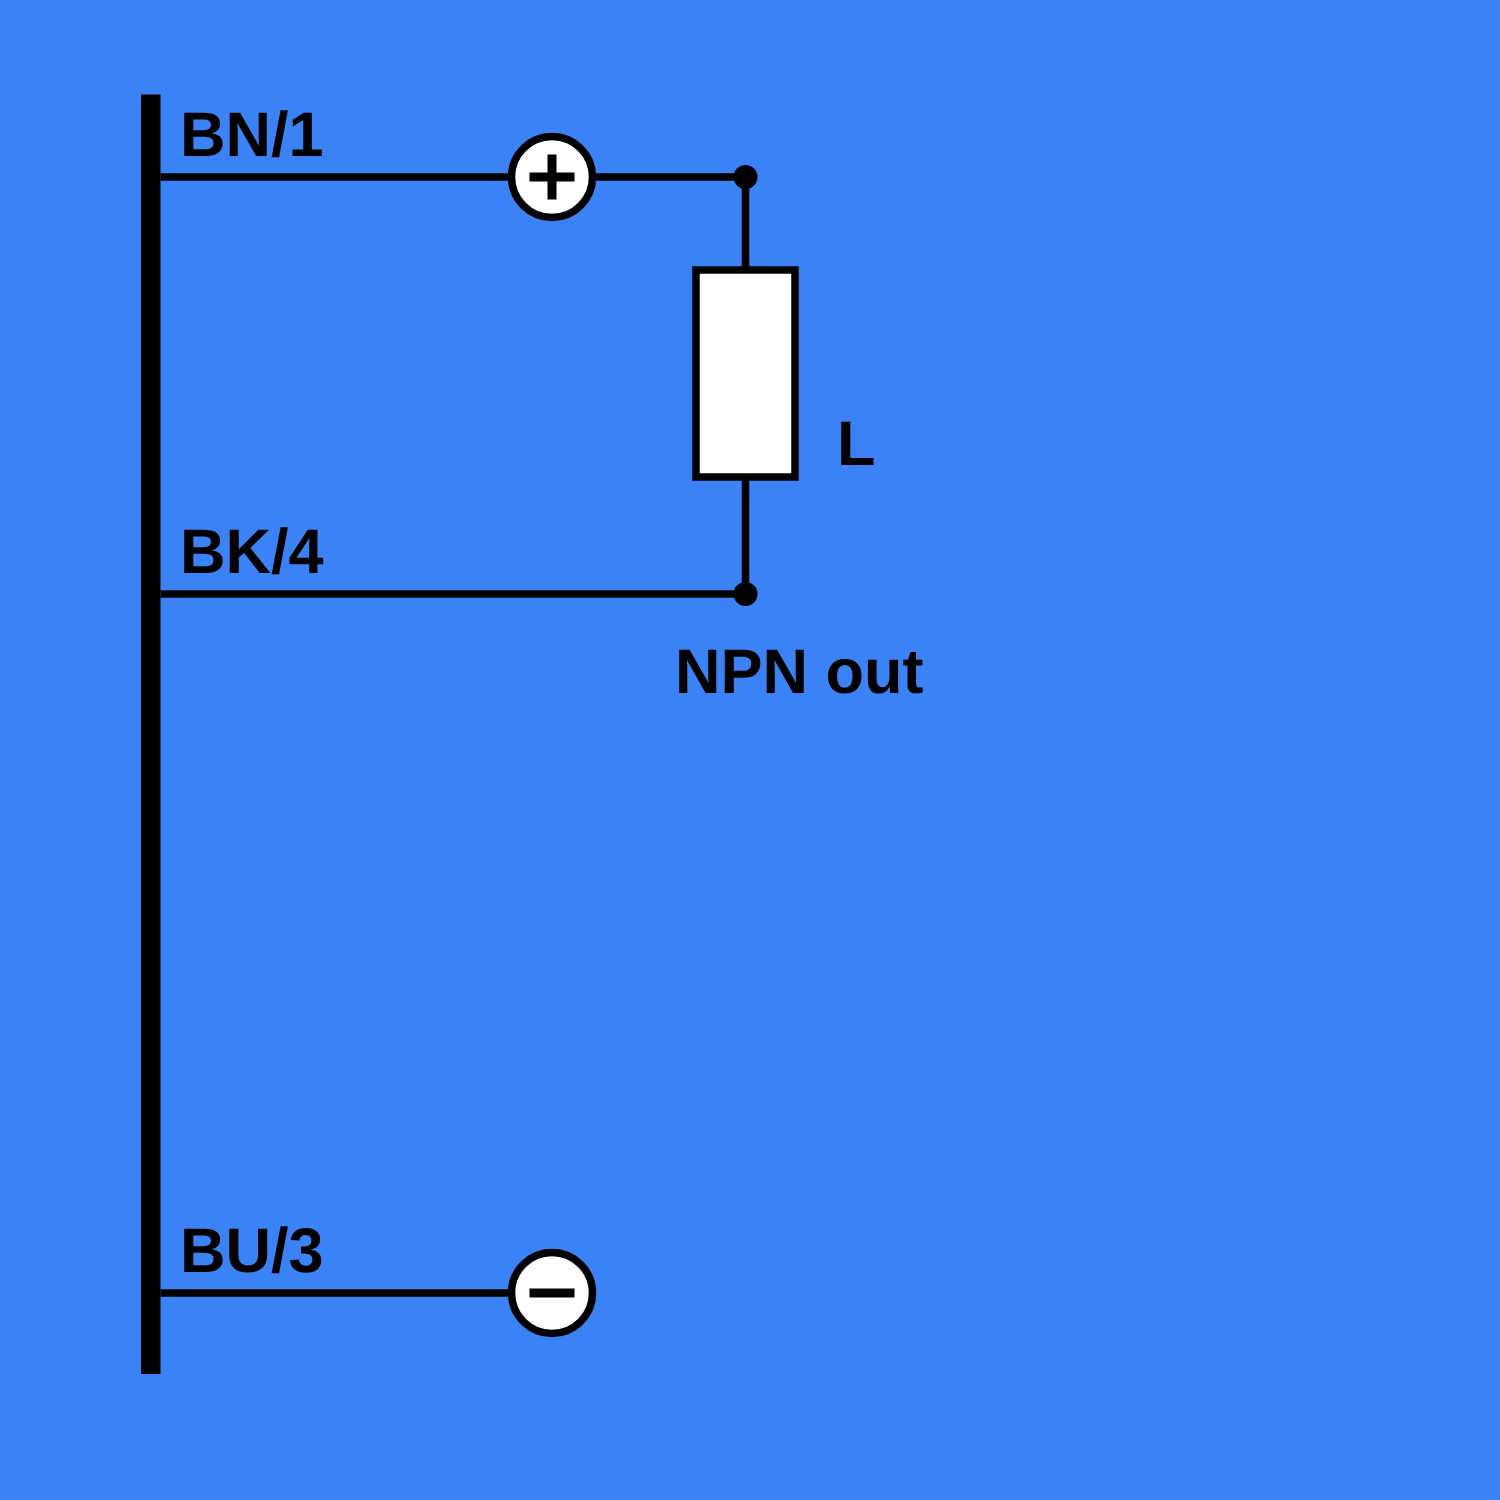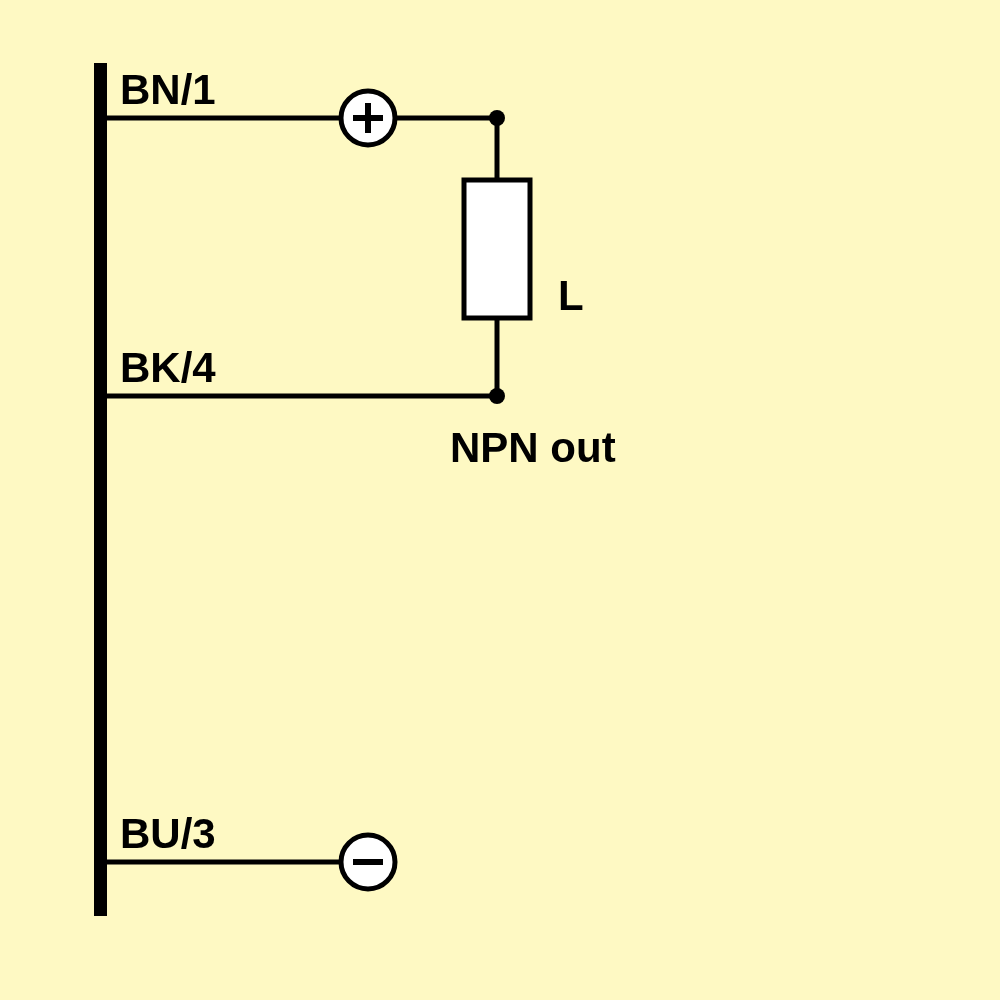--- a/index.html
+++ b/index.html
@@ -4,21 +4,21 @@
 <style>
   html, body {
     margin: 0;
     padding: 0;
     background: #ffffff;
   }
   .diagram-wrap {
     position: relative;
     width: 1000px;
     height: 1000px;
-    background: #fef9c3;
+    background: #3b82f6;
     overflow: hidden;
   }
   svg {
     display: block;
   }
   svg text {
     font-family: "Liberation Sans", "DejaVu Sans", sans-serif;
     font-weight: 700;
     fill: #000000;
   }

